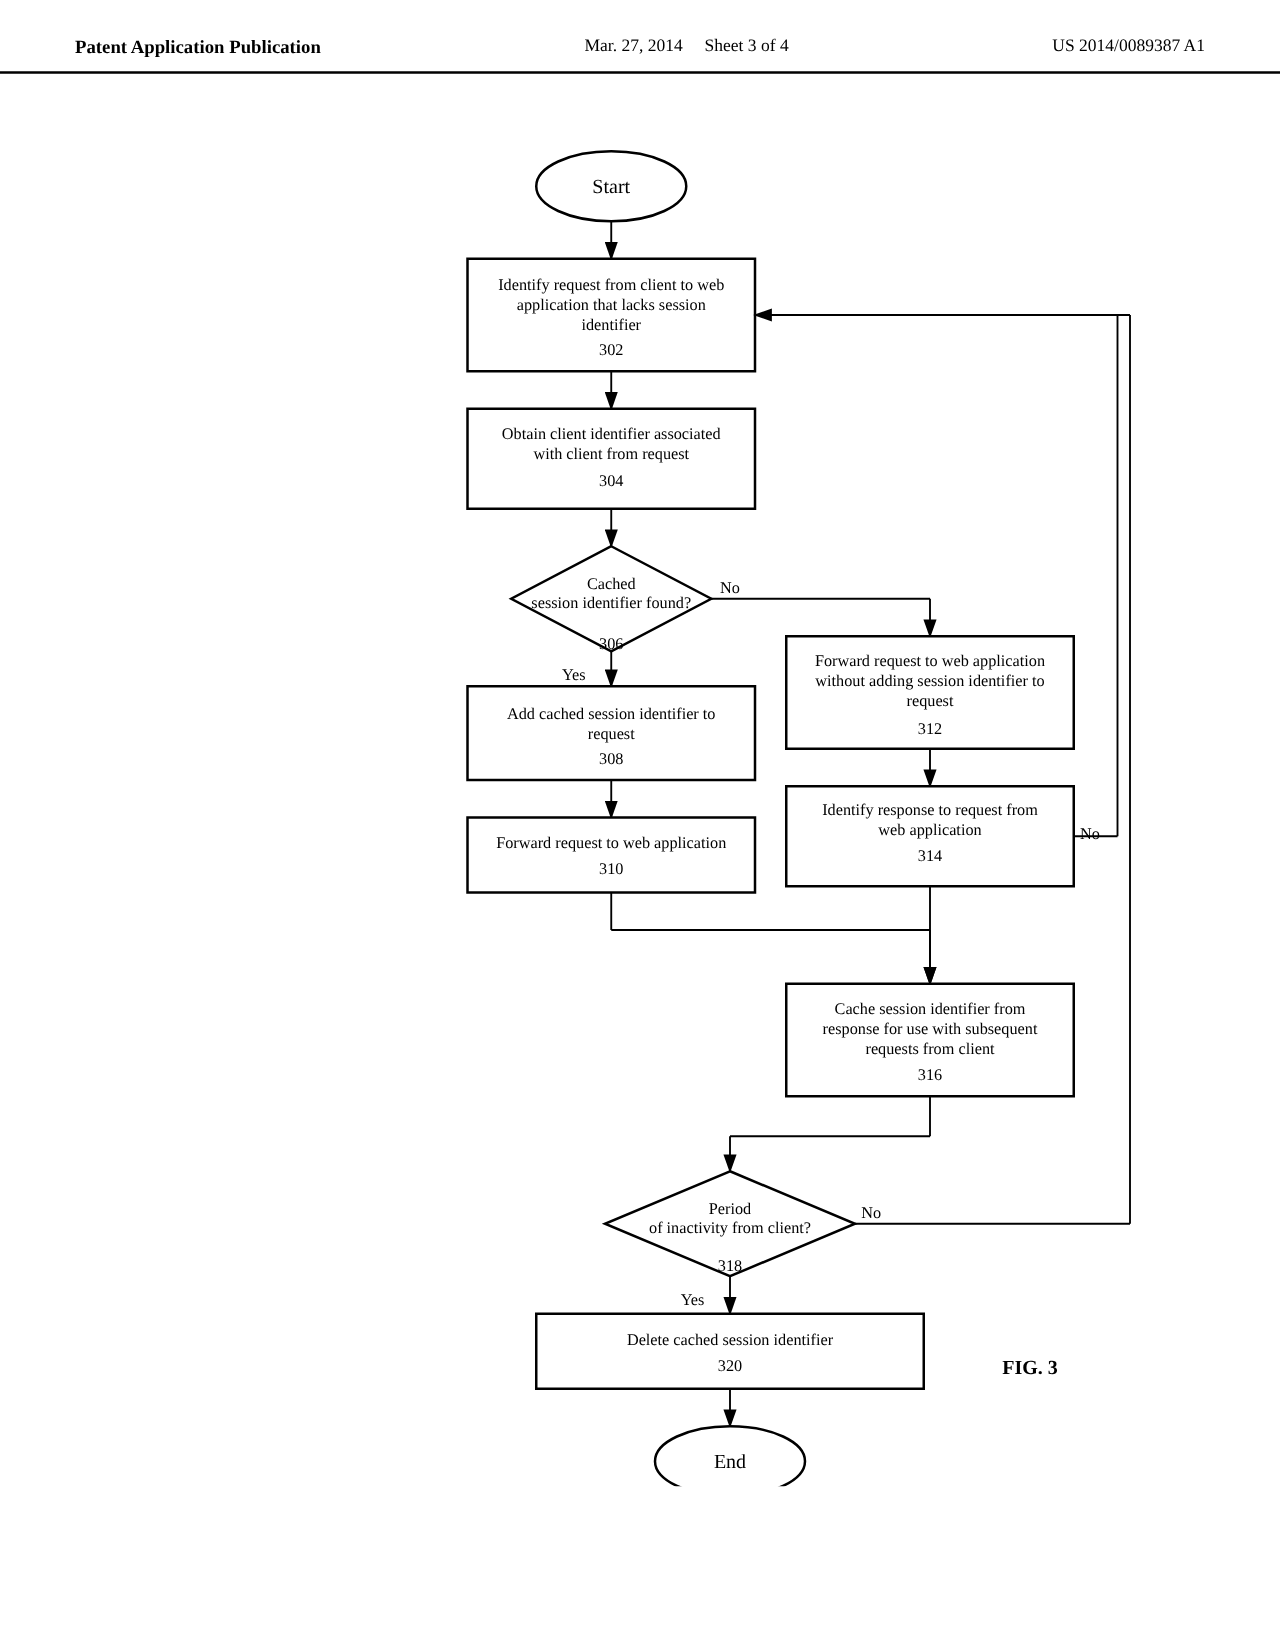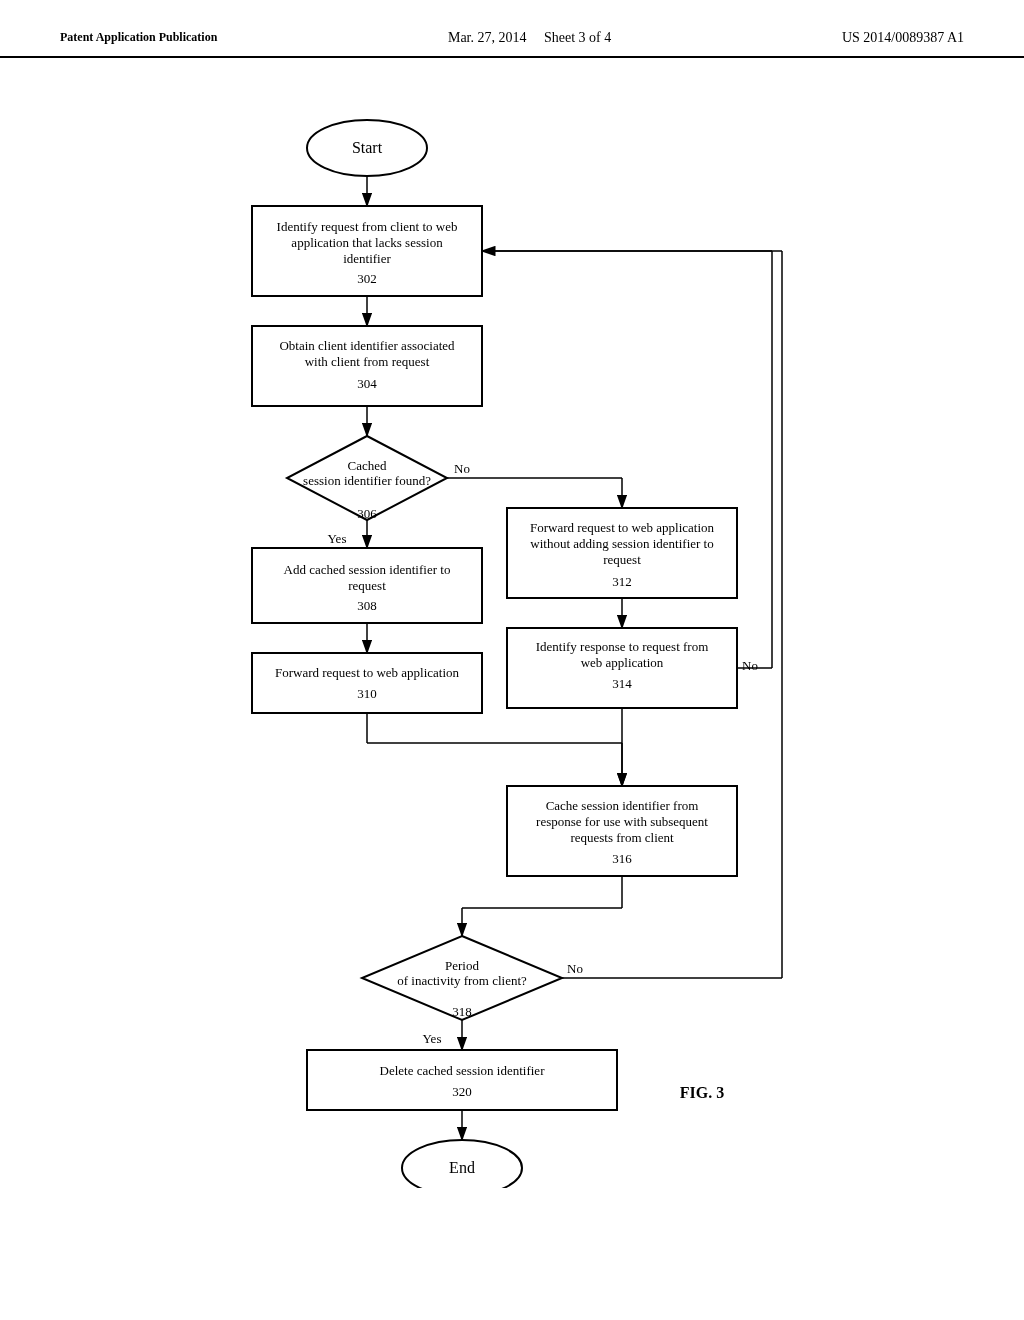--- a/index.html
+++ b/index.html
@@ -16,38 +16,38 @@
     .header {
       display: flex;
       justify-content: space-between;
       align-items: flex-start;
       padding: 30px 60px 10px 60px;
       border-bottom: 2px solid #000;
       margin-bottom: 10px;
     }
     .header-left {
       font-weight: bold;
-      font-size: 12px;
+      font-size: 15px;
     }
     .header-center {
       font-size: 14px;
       text-align: left;
     }
     .header-right {
       font-size: 14px;
       text-align: right;
     }
 
     
     .diagram-area {
       position: relative;
       width: 100%;
       padding: 20px 0;
       display: flex;
-      justify-content: center;
+      justify-content: flex-end;
     }
 
     svg.flowchart {
       width: 780px;
       height: 1100px;
     }
   </style>
 </head>
 <body>
 

